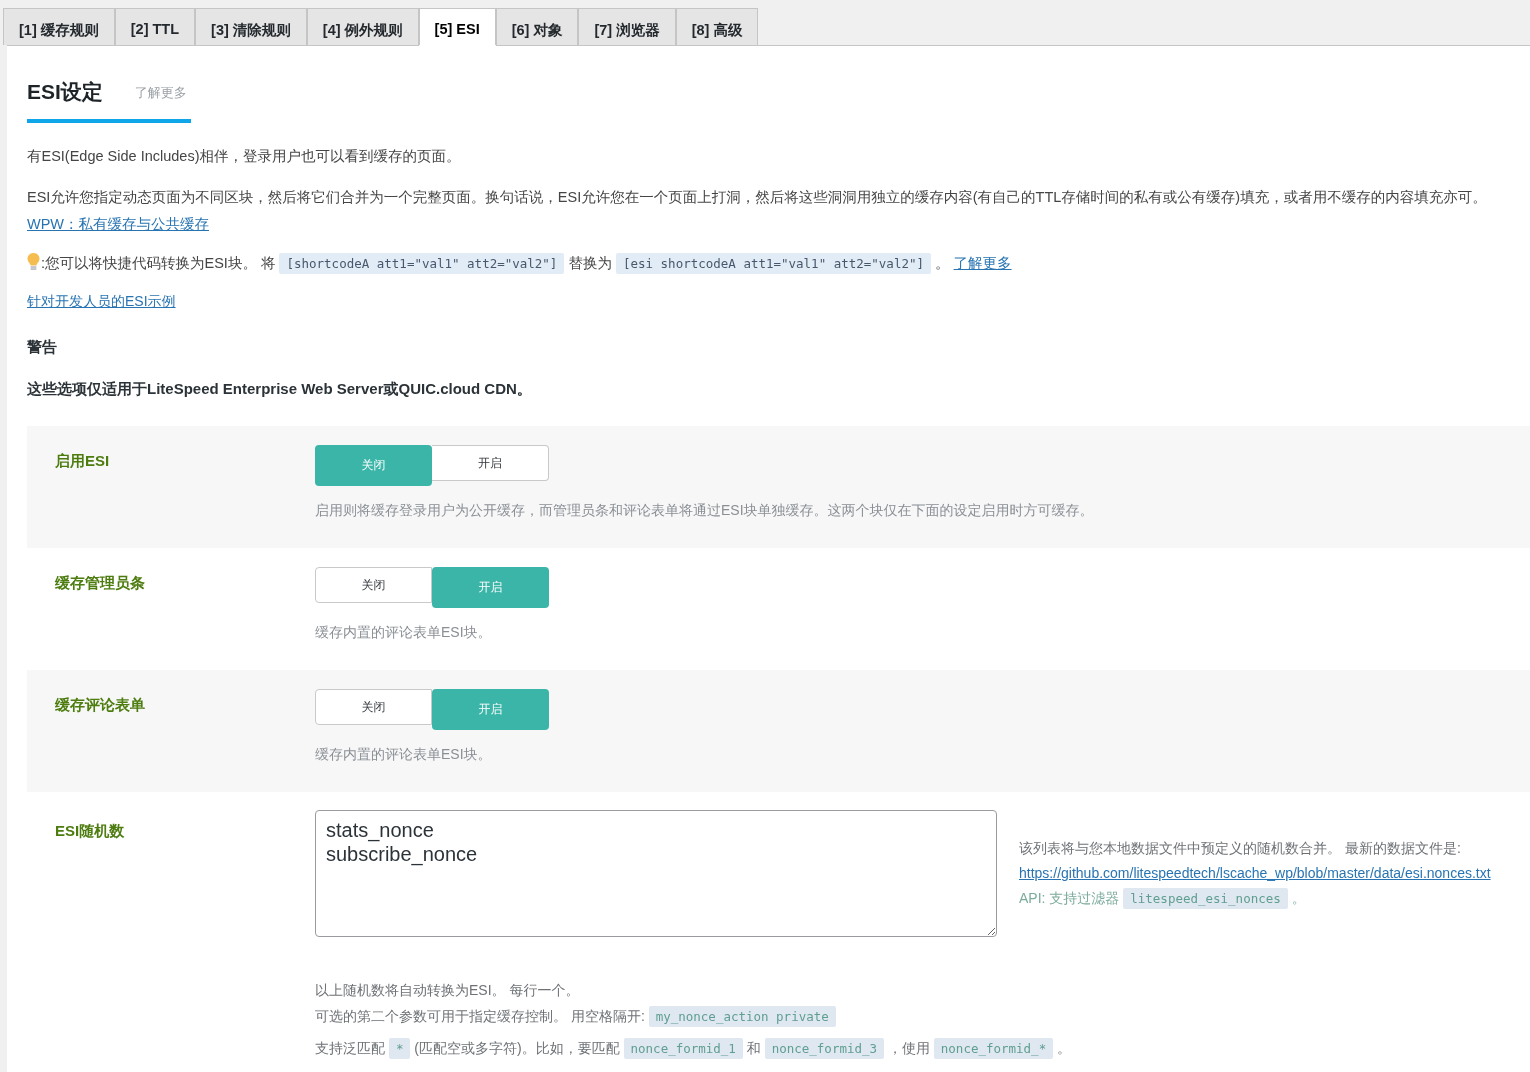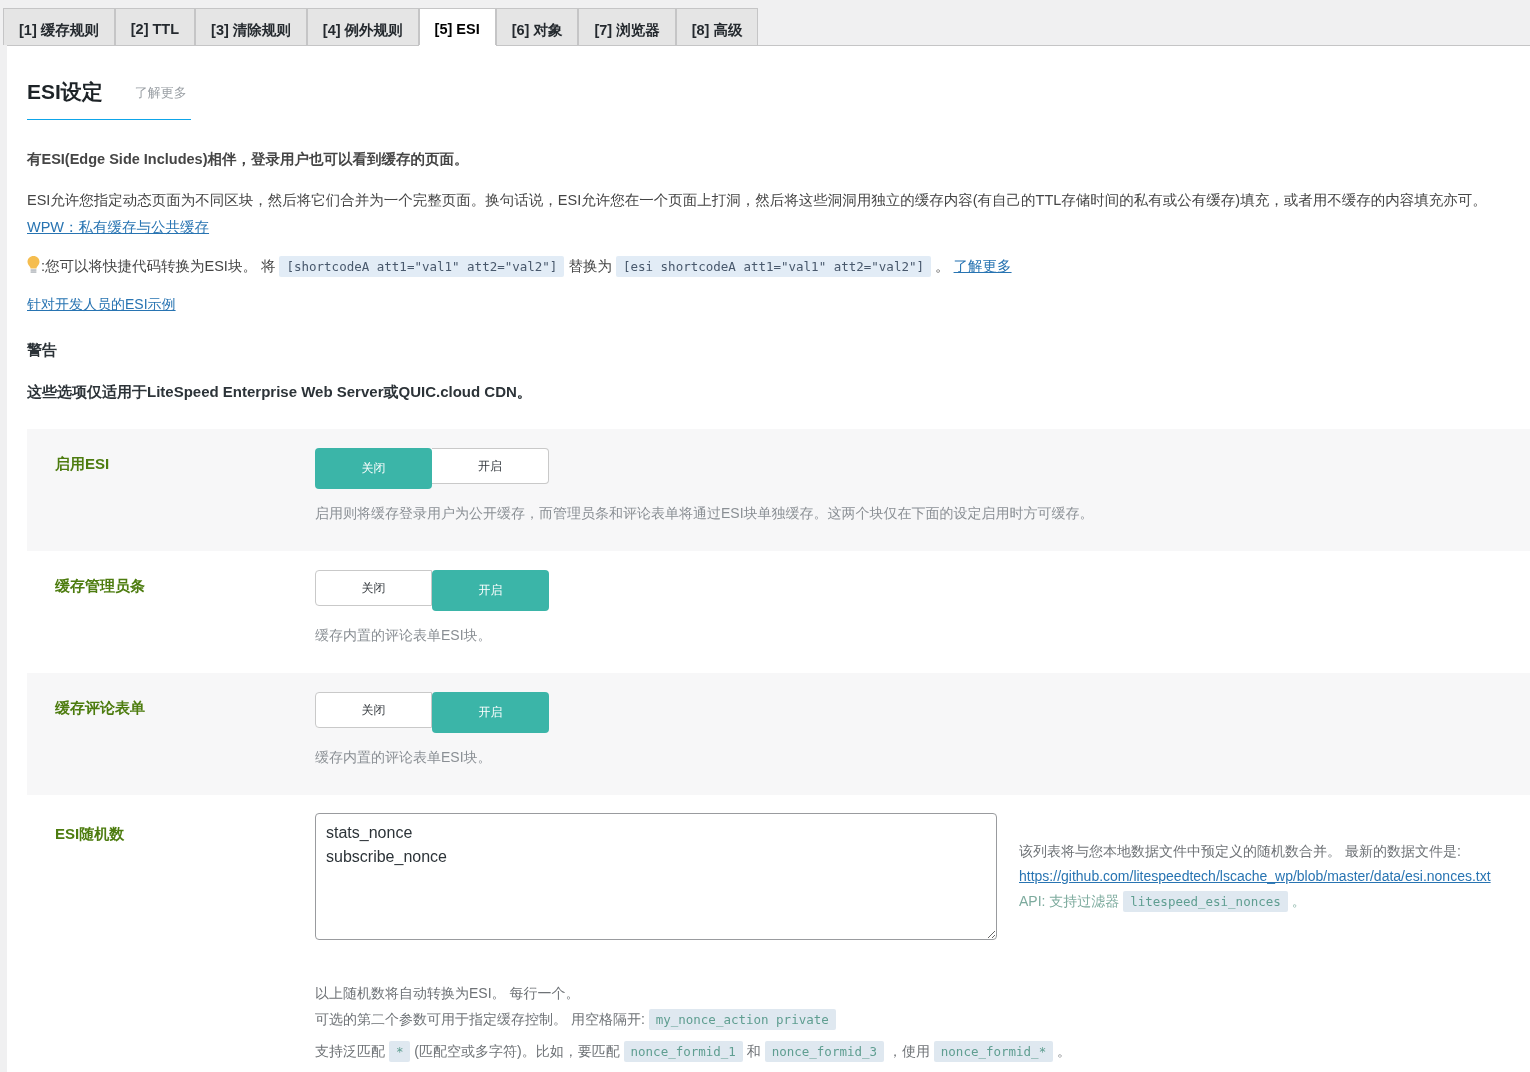--- a/index.html
+++ b/index.html
@@ -41,41 +41,41 @@
     margin-left:7px;
     background:#fff;
     border-top:1px solid #c5c5c6;
     min-height:1022px;
     padding:0 0 20px 20px;
     position:relative; z-index:1;
   }
   .title-block{
     display:inline-block;
     margin-top:32px;
-    border-bottom:1px solid #0ea5e9;
+    border-bottom:4px solid #0ea5e9;
     padding:0 4px 13px 0;
   }
   .page-title{
     display:inline-block;
     font-size:21px;
     font-weight:bold;
     color:#1d2327;
     font-family:"Liberation Sans",sans-serif;
   }
   .title-learn-more{
     display:inline-block;
     margin-left:28px;
     font-size:13px;
     color:#9ba0a5;
     text-decoration:none;
     vertical-align:2px;
     cursor:pointer;
   }
   .para{ margin-top:14px; font-size:14.5px; color:#454545; line-height:27px; padding-right:14px; }
-  .para-first{ margin-top:26px;font-weight:bold; }
+  .para-first{ margin-top:20px; }
   a.blue-link{ color:#2874b2; text-decoration:underline; cursor:pointer; }
   .tip-line{ margin-top:13px; font-size:14.5px; color:#454545; line-height:25px; padding-right:14px; }
   .bulb{ vertical-align:-2px; margin-right:1px; }
   code.code-blue{
     font-family:"DejaVu Sans Mono","Liberation Mono",monospace;
     font-size:12.5px;
     background:#e2ecf6;
     color:#48586c;
     padding:3px 7px;
     border-radius:2px;
@@ -115,21 +115,21 @@
     height:41px; border-radius:4px;
   }
   .toggle-desc{ margin-top:14px; font-size:14px; color:#8a8f94; line-height:21px; }
   
   .nonce-flex{ display:flex; align-items:center; }
   .nonce-textarea{
     width:682px; height:127px;
     border:1px solid #999b9e; border-radius:4px;
     padding:7px 10px;
     font-family:"Liberation Sans","DejaVu Sans",sans-serif;
-    font-size:16px; color:#2c3338; line-height:24px;
+    font-size:20px; color:#2c3338; line-height:24px;
     resize:vertical;
     flex:0 0 682px;
   }
   .nonce-side{ margin-left:22px; font-size:14px; color:#6e7276; line-height:25px; max-width:500px; }
   .api-line{ color:#7dab9e; }
   .nonce-bottom{ margin-top:40px; font-size:14px; color:#6e7276; }
   .nonce-bottom .bl{ line-height:26px; }
   .nonce-bottom .bl3{ margin-top:5px; }
 </style>
 </head>

